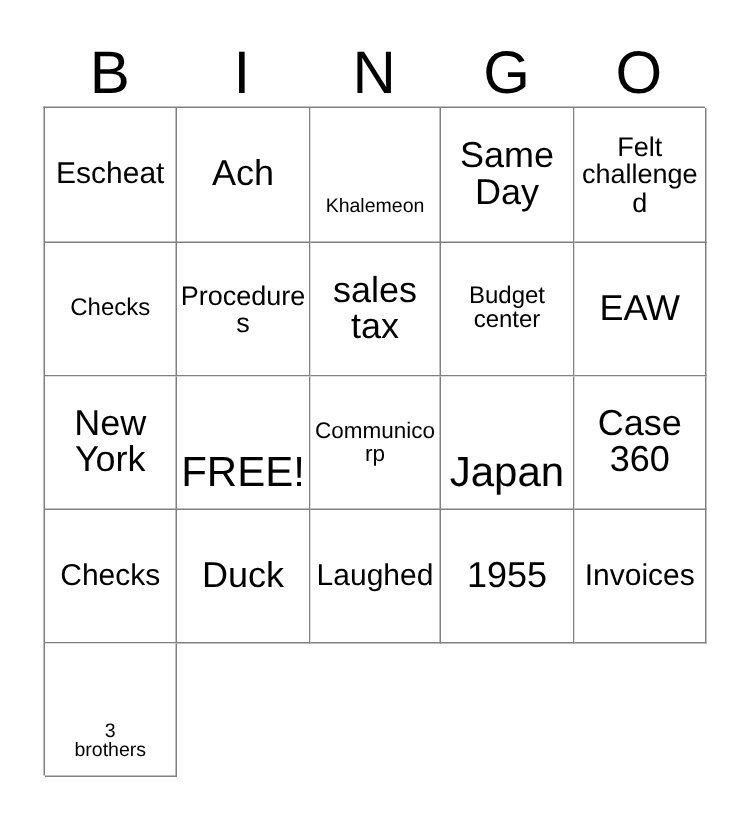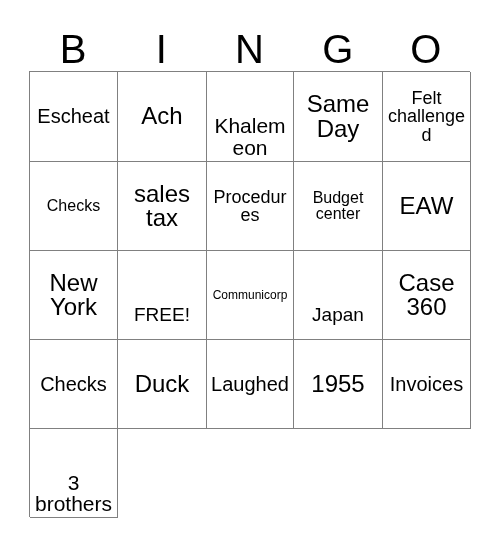--- a/index.html
+++ b/index.html
@@ -78,26 +78,26 @@
     display: block;
     width: 100%;
     line-height: 1.02;
     color: #000000;
     word-wrap: break-word;
     white-space: pre-line;
   }
 
   
   .fs-xxl  { font-size: 24px; }
-  .fs-xl   { font-size: 19px; margin-top: 40px; }
+  .fs-xl   { font-size: 28px; margin-top: 40px; }
   .fs-lg   { font-size: 16px; }
   .fs-md   { font-size: 20px; }
-  .fs-sm   { font-size: 21px; margin-top: 40px; }
+  .fs-sm   { font-size: 13px; margin-top: 40px; }
   .fs-xs   { font-size: 18px; }
-  .fs-xxs  { font-size: 12px; }
+  .fs-xxs  { font-size: 15px; }
 </style>
 </head>
 <body>
 
 <div id="bingo-card">
 
   <div id="bingo-header">
     <div class="header-letter">B</div>
     <div class="header-letter">I</div>
     <div class="header-letter">N</div>
@@ -122,25 +122,25 @@
     </div>
     <div class="bingo-cell">
       <span class="cell-text fs-xs">Felt
 challenged</span>
     </div>
 
     <div class="bingo-cell">
       <span class="cell-text fs-lg">Checks</span>
     </div>
     <div class="bingo-cell">
+      <span class="cell-text fs-xs">Procedures</span>
+    </div>
+    <div class="bingo-cell">
       <span class="cell-text fs-xxl">sales
 tax</span>
-    </div>
-    <div class="bingo-cell">
-      <span class="cell-text fs-xs">Procedures</span>
     </div>
     <div class="bingo-cell">
       <span class="cell-text fs-lg">Budget
 center</span>
     </div>
 
     <div class="bingo-cell">
       <span class="cell-text fs-xxl">EAW</span>
     </div>
     <div class="bingo-cell">

